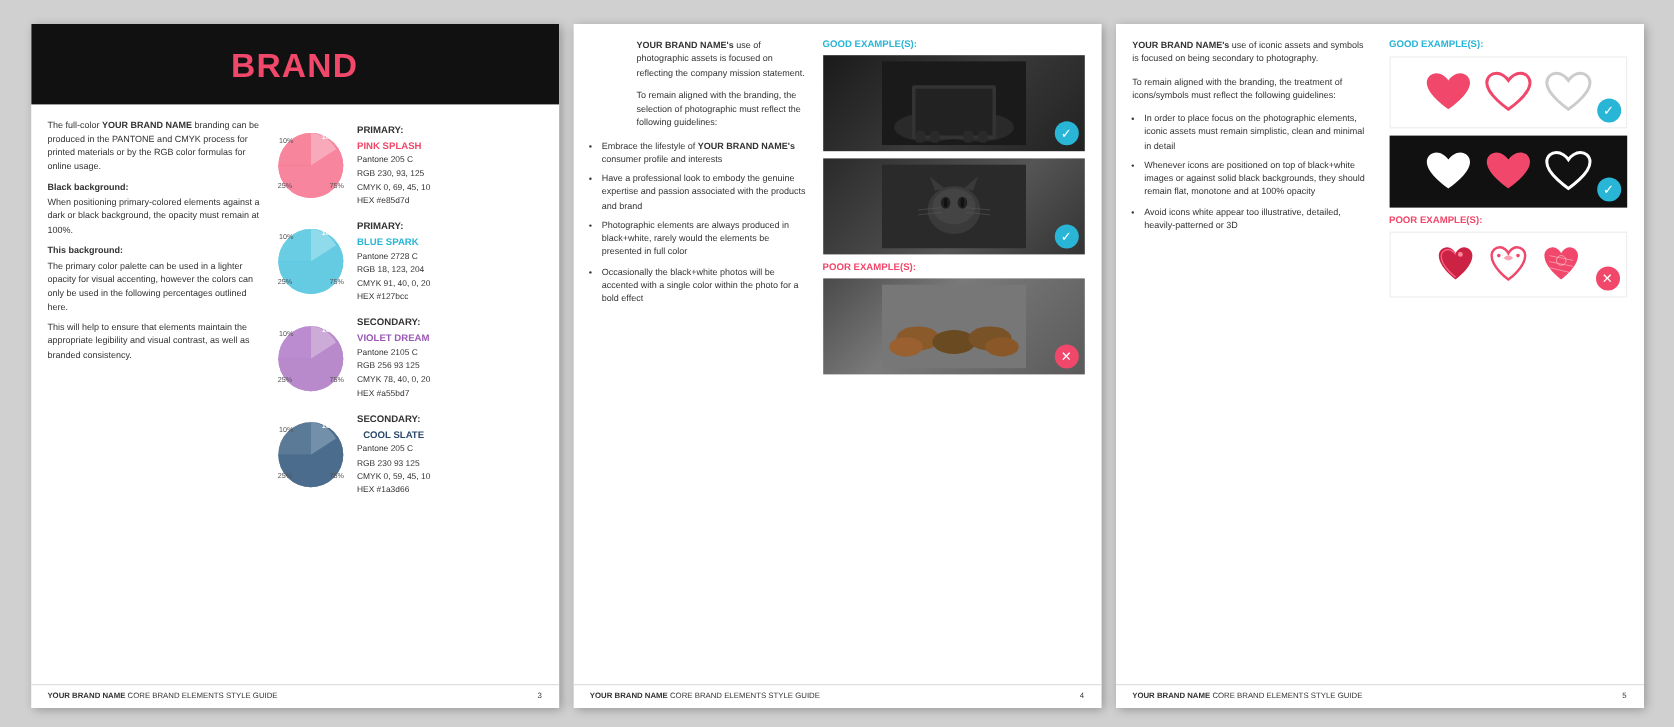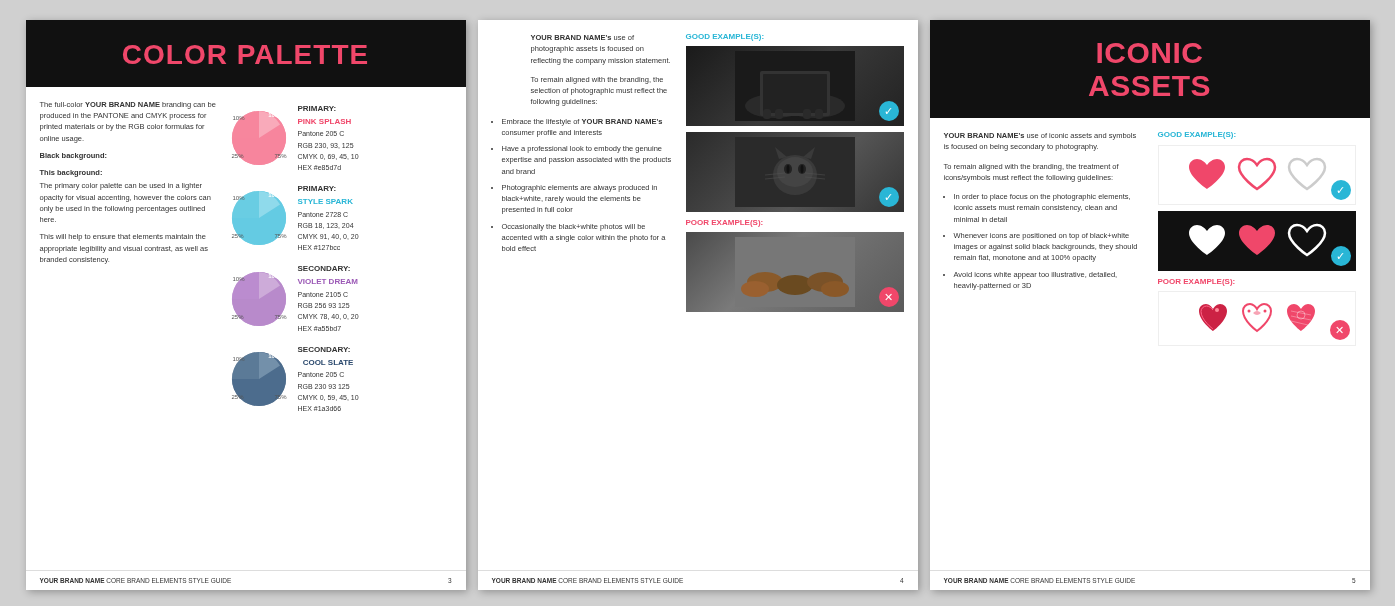--- a/index.html
+++ b/index.html
@@ -306,27 +306,28 @@
     }
   </style>
 </head>
 <body>
 
 <div class="pages-container">
 
   <div class="page">
     <div class="page1-header">
       <div class="page1-title">
-        <div>COLOR PALETTE</div>
+        <div>BRAND</div>
       </div>
     </div>
     <div class="page1-content">
       <div class="page1-text">
         <p>The full-color <strong>YOUR BRAND NAME</strong> branding can be produced in the PANTONE and CMYK process for printed materials or by the RGB color formulas for online usage.</p>
         <p class="section-head"><strong>Black background:</strong></p>
+        <p>When positioning primary-colored elements against a dark or black background, the opacity must remain at 100%.</p>
         <p class="section-head"><strong>This background:</strong></p>
         <p>The primary color palette can be used in a lighter opacity for visual accenting, however the colors can only be used in the following percentages outlined here.</p>
         <p>This will help to ensure that elements maintain the appropriate legibility and visual contrast, as well as branded consistency.</p>
       </div>
       <div class="page1-colors">
 
         <div class="color-row">
           <div class="pie-container">
             <svg viewBox="0 0 60 60">
 
@@ -361,21 +362,21 @@
               <path d="M30,30 L2,30 A28,28 0 0,1 30,2 Z" fill="#aae4f0" opacity="0.5"></path>
               <path d="M30,30 L30,2 A28,28 0 0,1 51.8,16 Z" fill="#d0f0f8" opacity="0.4"></path>
             </svg>
             <span class="pie-label-10">10%</span>
             <span class="pie-label-25">25%</span>
             <span class="pie-label-75">75%</span>
             <span style="position:absolute;top:3px;right:4px;font-size:6px;color:white;font-weight:bold;">100%</span>
           </div>
           <div class="color-info">
             <div class="color-type">PRIMARY:</div>
-            <div class="color-name" style="color:#29b6d6;">STYLE SPARK</div>
+            <div class="color-name" style="color:#29b6d6;">BLUE SPARK</div>
             <div>Pantone 2728 C</div>
             <div>RGB 18, 123, 204</div>
             <div>CMYK 91, 40, 0, 20</div>
             <div>HEX #127bcc</div>
           </div>
         </div>
 
         <div class="color-row">
           <div class="pie-container">
             <svg viewBox="0 0 60 60">
@@ -508,32 +509,26 @@
         </div>
       </div>
     </div>
     <div class="page-footer">
       <span><strong>YOUR BRAND NAME</strong> <span>CORE BRAND ELEMENTS STYLE GUIDE</span></span>
       <span>4</span>
     </div>
   </div>
 
   <div class="page">
-    <div class="page3-header">
-      <div class="page3-title">
-        <div>ICONIC</div>
-        <div>ASSETS</div>
-      </div>
-    </div>
     <div class="page3-content">
       <div class="page3-left">
         <p><strong>YOUR BRAND NAME's</strong> use of iconic assets and symbols is focused on being secondary to photography.</p>
         <p>To remain aligned with the branding, the treatment of icons/symbols must reflect the following guidelines:</p>
         <ul>
-          <li>In order to place focus on the photographic elements, iconic assets must remain consistency, clean and minimal in detail</li>
+          <li>In order to place focus on the photographic elements, iconic assets must remain simplistic, clean and minimal in detail</li>
           <li>Whenever icons are positioned on top of black+white images or against solid black backgrounds, they should remain flat, monotone and at 100% opacity</li>
           <li>Avoid icons white appear too illustrative, detailed, heavily-patterned or 3D</li>
         </ul>
       </div>
       <div class="page3-right">
 
         <div class="icons-good-label">GOOD EXAMPLE(S):</div>
 
         <div class="icons-good-box-wrap">
           <div class="icons-good-box">

